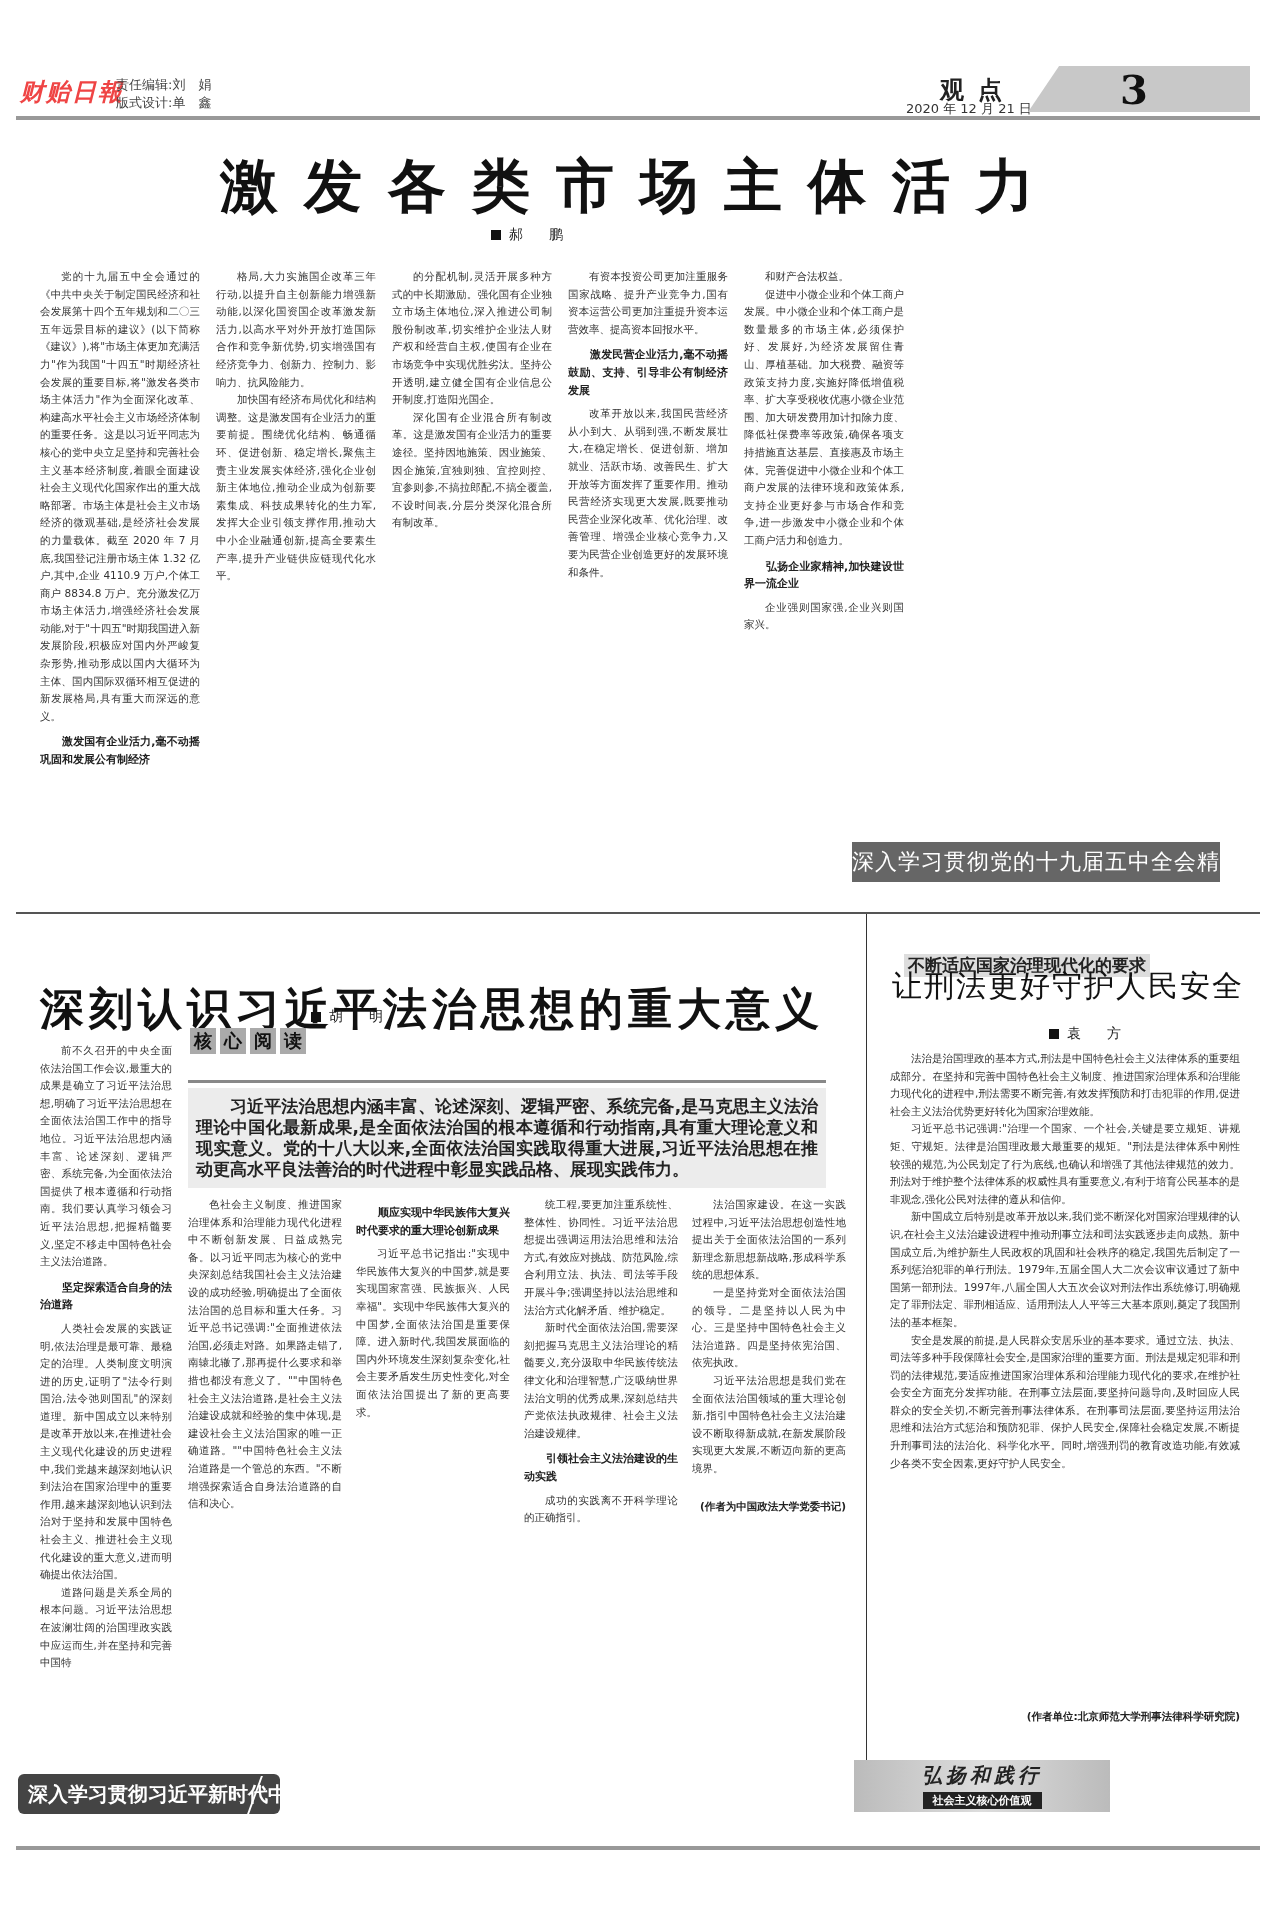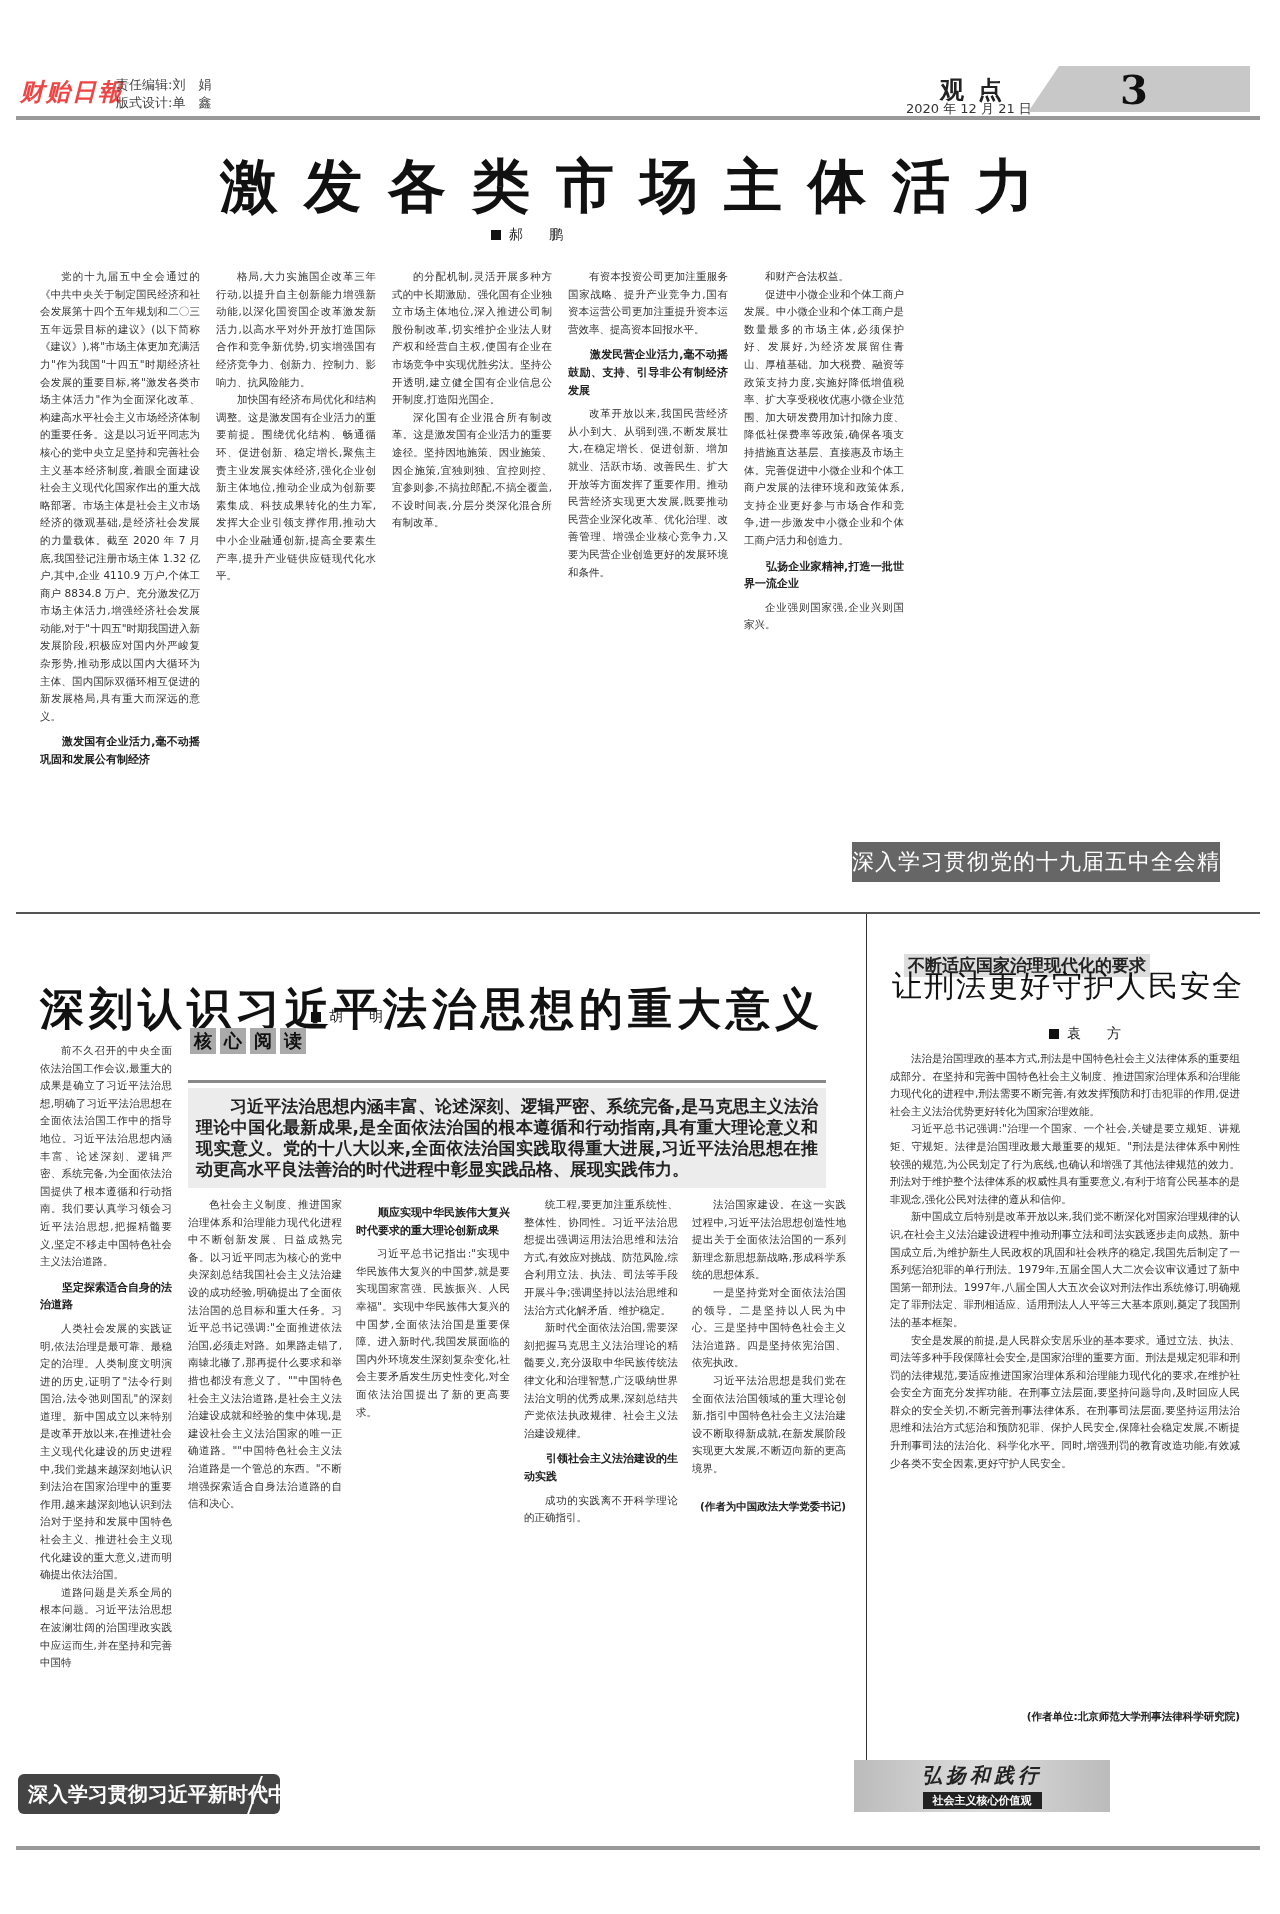--- a/index.html
+++ b/index.html
@@ -94,21 +94,21 @@
     <p>深化国有企业混合所有制改革。这是激发国有企业活力的重要途径。坚持因地施策、因业施策、因企施策,宜独则独、宜控则控、宜参则参,不搞拉郎配,不搞全覆盖,不设时间表,分层分类深化混合所有制改革。</p>
   </div>
   <div class="col">
     <p>有资本投资公司更加注重服务国家战略、提升产业竞争力,国有资本运营公司更加注重提升资本运营效率、提高资本回报水平。</p>
     <h4>激发民营企业活力,毫不动摇鼓励、支持、引导非公有制经济发展</h4>
     <p>改革开放以来,我国民营经济从小到大、从弱到强,不断发展壮大,在稳定增长、促进创新、增加就业、活跃市场、改善民生、扩大开放等方面发挥了重要作用。推动民营经济实现更大发展,既要推动民营企业深化改革、优化治理、改善管理、增强企业核心竞争力,又要为民营企业创造更好的发展环境和条件。</p>
   </div>
   <div class="col">
     <p>和财产合法权益。</p>
     <p>促进中小微企业和个体工商户发展。中小微企业和个体工商户是数量最多的市场主体,必须保护好、发展好,为经济发展留住青山、厚植基础。加大税费、融资等政策支持力度,实施好降低增值税率、扩大享受税收优惠小微企业范围、加大研发费用加计扣除力度、降低社保费率等政策,确保各项支持措施直达基层、直接惠及市场主体。完善促进中小微企业和个体工商户发展的法律环境和政策体系,支持企业更好参与市场合作和竞争,进一步激发中小微企业和个体工商户活力和创造力。</p>
-    <h4>弘扬企业家精神,打造一批世界一流企业</h4>
+    <h4>弘扬企业家精神,加快建设世界一流企业</h4>
     <p>企业强则国家强,企业兴则国家兴。</p>
   </div>
 </div>
 
 <div class="banner-right">深入学习贯彻党的十九届五中全会精神</div>
 <div class="rule-mid"></div>
 
 <div class="headline2">深刻认识习近平法治思想的重大意义</div>
 <div class="byline byline2">
   <span class="sq"></span><span>胡　明</span>

